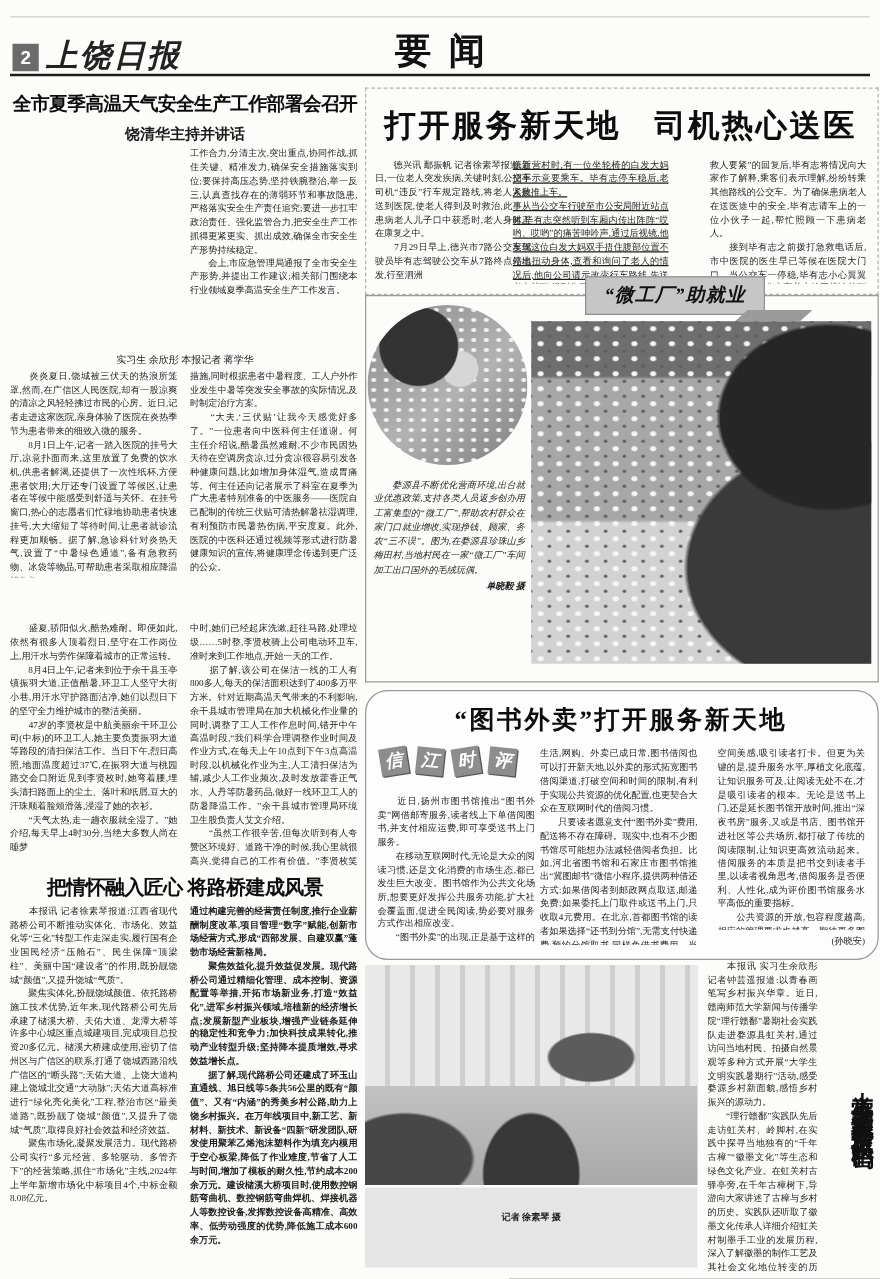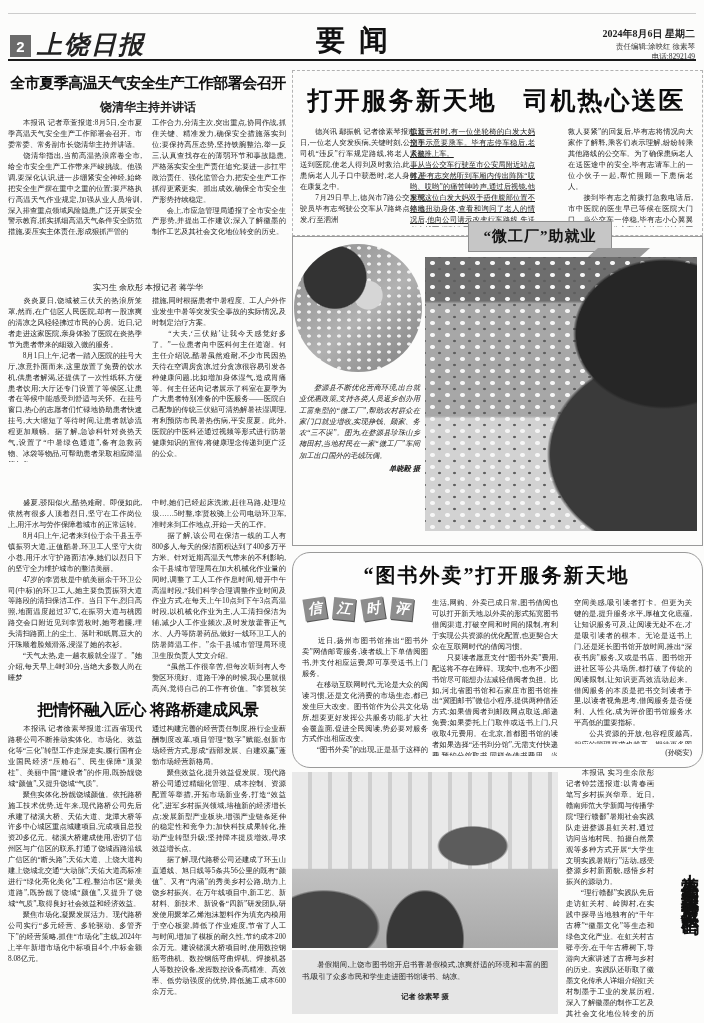--- a/index.html
+++ b/index.html
@@ -26,21 +26,21 @@
   
   .newscol{position:absolute;font-size:7.3px;line-height:1.5;text-align:justify;
            white-space:pre-line;overflow:hidden;color:#1e1e1e;}
   .byline{position:absolute;text-align:center;font-size:8px;color:#222;}
   
   .bus-box{position:absolute;left:292px;top:70px;width:409px;height:164px;border:1px dashed #b2b2b2;}
   .micro-box{position:absolute;left:292px;top:236px;width:409px;height:308px;border:1px solid #9a9a9a;}
   .review-box{position:absolute;left:292px;top:552px;width:409px;height:214px;border:1.5px solid #9a9a9a;border-radius:18px;background:#fdfdfd;}
   .tag-box{position:absolute;left:468px;top:221px;width:142px;height:29px;background:#c6c6c6;
            border:1px solid #8f8f8f;z-index:5;display:flex;align-items:center;justify-content:center;
-           font-size:15px;font-weight:bold;letter-spacing:1px;color:#111;}
+           font-size:15px;font-weight:bold;font-style:italic;letter-spacing:1px;color:#111;}
   .tag-box::after{content:"";position:absolute;right:-34px;bottom:-6px;width:52px;height:9px;
            background:#9b9b9b;transform:skewX(-48deg);z-index:-1;}
   
   .stamps{position:absolute;left:304px;top:598px;display:flex;gap:7px;}
   .stamp{width:22px;height:22px;background:#8d8d8d;color:#fff;font-weight:bold;font-style:italic;
          font-size:14px;display:flex;align-items:center;justify-content:center;transform:rotate(-9deg);
          box-shadow:1px 1px 0 #555;}
   .stamp:nth-child(even){transform:rotate(6deg);}
   
   .photo{position:absolute;overflow:hidden;}
@@ -85,53 +85,46 @@
 </style>
 </head>
 <body>
 
 <div id="page">
 
   <div class="top-line"></div>
   <div class="pageno">2</div>
   <div class="papername">上饶日报</div>
   <div class="section-title">要闻</div>
-  <div class="head-info">
-    <div class="date">2024年8月6日 星期二</div>
-    <div class="sub">责任编辑:涂映红 徐素琴</div>
-    <div class="sub">电话:8292149</div>
-  </div>
   <div class="head-rule"></div>
 
   <div class="hl hl-sans" style="left:8px;top:74px;width:280px;font-size:15px;letter-spacing:-0.5px;">全市夏季高温天气安全生产工作部署会召开</div>
   <div class="subhead" style="left:8px;top:99px;width:280px;font-size:12px;">饶清华主持并讲话</div>
-  <div class="newscol" style="left:8px;top:118px;width:134px;height:136px;">　　本报讯 记者章萱报道:8月5日,全市夏季高温天气安全生产工作部署会召开。市委常委、常务副市长饶清华主持并讲话。
-　　饶清华指出,当前高温热浪席卷全市,给全市安全生产工作带来严峻挑战。他强调,要深化认识,进一步绷紧安全神经,始终把安全生产摆在重中之重的位置;要严格执行高温天气作业规定,加强从业人员培训,深入排查重点领域风险隐患,广泛开展安全警示教育,抓实抓细高温天气条件安全防范措施,要压实主体责任,形成狠抓严管的</div>
   <div class="newscol" style="left:152px;top:118px;width:134px;height:136px;">工作合力,分清主次,突出重点,协同作战,抓住关键、精准发力,确保安全措施落实到位;要保持高压态势,坚持铁腕整治,举一反三,认真查找存在的薄弱环节和事故隐患,严格落实安全生产责任追究;要进一步扛牢政治责任、强化监管合力,把安全生产工作抓得更紧更实、抓出成效,确保全市安全生产形势持续稳定。
-　　会上,市应急管理局通报了全市安全生产形势,并提出工作建议;深入了解徽墨的制作工艺及其社会文化地位转变的历史。</div>
+　　会上,市应急管理局通报了全市安全生产形势,并提出工作建议;相关部门围绕本行业领域夏季高温安全生产工作发言。</div>
 
   <div class="byline" style="left:8px;top:282px;width:280px;">实习生 余欣彤 本报记者 蒋学华</div>
   <div class="newscol" style="left:8px;top:296px;width:134px;height:166px;">　　炎炎夏日,饶城被三伏天的热浪所笼罩,然而,在广信区人民医院,却有一股凉爽的清凉之风轻轻拂过市民的心房。近日,记者走进这家医院,亲身体验了医院在炎热季节为患者带来的细致入微的服务。
 　　8月1日上午,记者一踏入医院的挂号大厅,凉意扑面而来,这里放置了免费的饮水机,供患者解渴,还提供了一次性纸杯,方便患者饮用;大厅还专门设置了等候区,让患者在等候中能感受到舒适与关怀。在挂号窗口,热心的志愿者们忙碌地协助患者快速挂号,大大缩短了等待时间,让患者就诊流程更加顺畅。据了解,急诊科针对炎热天气,设置了“中暑绿色通道”,备有急救药物、冰袋等物品,可帮助患者采取相应降温等急救</div>
   <div class="newscol" style="left:152px;top:296px;width:134px;height:166px;">措施,同时根据患者中暑程度、工人户外作业发生中暑等突发安全事故的实际情况,及时制定治疗方案。
 　　“大夫,‘三伏贴’让我今天感觉好多了。”一位患者向中医科何主任道谢。何主任介绍说,酷暑虽然难耐,不少市民因热天待在空调房贪凉,过分贪凉很容易引发各种健康问题,比如增加身体湿气,造成胃痛等。何主任还向记者展示了科室在夏季为广大患者特别准备的中医服务——医院自己配制的传统三伏贴可清热解暑祛湿调理,有利预防市民暑热伤病,平安度夏。此外,医院的中医科还通过视频等形式进行防暑健康知识的宣传,将健康理念传递到更广泛的公众。</div>
 
   <div class="newscol" style="left:8px;top:498px;width:134px;height:198px;">　　盛夏,骄阳似火,酷热难耐。即便如此,依然有很多人顶着烈日,坚守在工作岗位上,用汗水与劳作保障着城市的正常运转。
 　　8月4日上午,记者来到位于余干县玉亭镇振羽大道,正值酷暑,环卫工人坚守大街小巷,用汗水守护路面洁净,她们以烈日下的坚守全力维护城市的整洁美丽。
 　　47岁的李贤枚是中航美丽余干环卫公司(中标)的环卫工人,她主要负责振羽大道等路段的清扫保洁工作。当日下午,烈日高照,地面温度超过37℃,在振羽大道与桃园路交会口附近见到李贤枚时,她弯着腰,埋头清扫路面上的尘土、落叶和纸屑,豆大的汗珠顺着脸颊滑落,浸湿了她的衣衫。
 　　“天气太热,走一趟衣服就全湿了。”她介绍,每天早上4时30分,当绝大多数人尚在睡梦</div>
   <div class="newscol" style="left:152px;top:498px;width:134px;height:198px;">中时,她们已经起床洗漱,赶往马路,处理垃圾……5时整,李贤枚骑上公司电动环卫车,准时来到工作地点,开始一天的工作。
 　　据了解,该公司在保洁一线的工人有800多人,每天的保洁面积达到了400多万平方米。针对近期高温天气带来的不利影响,余干县城市管理局在加大机械化作业量的同时,调整了工人工作作息时间,错开中午高温时段,“我们科学合理调整作业时间及作业方式,在每天上午10点到下午3点高温时段,以机械化作业为主,人工清扫保洁为辅,减少人工作业频次,及时发放藿香正气水、人丹等防暑药品,做好一线环卫工人的防暑降温工作。”余干县城市管理局环境卫生股负责人艾文介绍。
 　　“虽然工作很辛苦,但每次听到有人夸赞区环境好、道路干净的时候,我心里就很高兴,觉得自己的工作有价值。”李贤枚笑着说。　(韩国建)</div>
 
   <div class="hl hl-sans" style="left:8px;top:700px;width:280px;font-size:16px;letter-spacing:-0.5px;">把情怀融入匠心 将路桥建成风景</div>
   <div class="newscol" style="left:8px;top:724px;width:134px;height:294px;">　　本报讯 记者徐素琴报道:江西省现代路桥公司不断推动实体化、市场化、效益化等“三化”转型工作走深走实,履行国有企业国民经济“压舱石”、民生保障“顶梁柱”、美丽中国“建设者”的作用,既扮靓饶城“颜值”,又提升饶城“气质”。
 　　聚焦实体化,扮靓饶城颜值。依托路桥施工技术优势,近年来,现代路桥公司先后承建了槠溪大桥、天佑大道、龙潭大桥等许多中心城区重点城建项目,完成项目总投资20多亿元。槠溪大桥建成使用,密切了信州区与广信区的联系,打通了饶城西路沿线广信区的“断头路”;天佑大道、上饶大道构建上饶城北交通“大动脉”;天佑大道高标准进行“绿化亮化美化”工程,整治市区“最美道路”,既扮靓了饶城“颜值”,又提升了饶城“气质”,取得良好社会效益和经济效益。
 　　聚焦市场化,凝聚发展活力。现代路桥公司实行“多元经营、多轮驱动、多管齐下”的经营策略,抓住“市场化”主线,2024年上半年新增市场化中标项目4个,中标金额8.08亿元。</div>
-  <div class="newscol" style="left:152px;top:724px;width:134px;height:294px;">通过构建完善的经营责任制度,推行企业薪酬制度改革,项目管理“数字”赋能,创新市场经营方式,形成“西部发展、自建双赢”蓬勃市场经营新格局。
+  <div class="newscol" style="left:152px;top:724px;width:134px;height:294px;font-weight:bold;">通过构建完善的经营责任制度,推行企业薪酬制度改革,项目管理“数字”赋能,创新市场经营方式,形成“西部发展、自建双赢”蓬勃市场经营新格局。
 　　聚焦效益化,提升效益促发展。现代路桥公司通过精细化管理、成本控制、资源配置等举措,开拓市场新业务,打造“效益化”,进军乡村振兴领域,培植新的经济增长点;发展新型产业板块,增强产业链条延伸的稳定性和竞争力;加快科技成果转化,推动产业转型升级;坚持降本提质增效,寻求效益增长点。
 　　据了解,现代路桥公司还建成了环玉山直通线、旭日线等5条共56公里的既有“颜值”、又有“内涵”的秀美乡村公路,助力上饶乡村振兴。在万年线项目中,新工艺、新材料、新技术、新设备“四新”研发团队,研发使用聚苯乙烯泡沫塑料作为填充内模用于空心板梁,降低了作业难度,节省了人工与时间,增加了模板的耐久性,节约成本200余万元。建设槠溪大桥项目时,使用数控钢筋弯曲机、数控钢筋弯曲焊机、焊接机器人等数控设备,发挥数控设备高精准、高效率、低劳动强度的优势,降低施工成本600余万元。</div>
 
   <div class="bus-box"></div>
   <div class="hl hl-serif" style="left:292px;top:84px;width:409px;font-size:25px;letter-spacing:2px;">打开服务新天地　司机热心送医</div>
   <div class="newscol" style="left:300px;top:127px;width:125px;height:100px;">　　德兴讯 鄢振帆 记者徐素琴报道:近日,一位老人突发疾病,关键时刻,公交车司机“违反”行车规定路线,将老人紧急送到医院,使老人得到及时救治,此事从患病老人儿子口中获悉时,老人身体正在康复之中。
 　　7月29日早上,德兴市7路公交车驾驶员毕有志驾驶公交车从7路终点站出发,行至泗洲</div>
   <div class="newscol" style="left:410px;top:127px;width:125px;height:100px;text-decoration:underline;">镇新营村时,有一位坐轮椅的白发大妈招手示意要乘车。毕有志停车稳后,老人被推上车。
 　　当公交车行驶至市公安局附近站点时,毕有志突然听到车厢内传出阵阵“哎哟、哎哟”的痛苦呻吟声,通过后视镜,他发现这位白发大妈双手捂住腹部位置不停地扭动身体,查看和询问了老人的情况后,他向公司请示改变行车路线,先送老人就医,得到公司“先</div>
   <div class="newscol" style="left:568px;top:127px;width:125px;height:100px;">救人要紧”的回复后,毕有志将情况向大家作了解释,乘客们表示理解,纷纷转乘其他路线的公交车。为了确保患病老人在送医途中的安全,毕有志请车上的一位小伙子一起,帮忙照顾一下患病老人。
@@ -159,21 +152,20 @@
 　　“图书外卖”的出现,正是基于这样的现实考量。如果市民跑一趟图书馆,往返受时间制约,再赶上心仪书籍被借出,难免受挫。如今,人们习惯了线上</div>
   <div class="newscol" style="left:432px;top:598px;width:126px;height:158px;">生活,网购、外卖已成日常,图书借阅也可以打开新天地,以外卖的形式拓宽图书借阅渠道,打破空间和时间的限制,有利于实现公共资源的优化配置,也更契合大众在互联网时代的借阅习惯。
 　　只要读者愿意支付“图书外卖”费用,配送将不存在障碍。现实中,也有不少图书馆尽可能想办法减轻借阅者负担。比如,河北省图书馆和石家庄市图书馆推出“冀图邮书”微信小程序,提供两种借还方式:如果借阅者到邮政网点取送,邮递免费;如果委托上门取件或送书上门,只收取4元费用。在北京,首都图书馆的读者如果选择“还书到分馆”,无需支付快递费,预约分馆取书,同样免借书费用。当然,作为新的服务方式,书籍资源如何高效流通,技术支持怎样跟上,服务怎样进一步完善和细化等,仍需进一步探索。
 　　如今,不少图书馆都在拼颜值、拼创新,通过提升</div>
   <div class="newscol" style="left:574px;top:598px;width:118px;height:146px;">空间美感,吸引读者打卡。但更为关键的是,提升服务水平,厚植文化底蕴,让知识服务可及,让阅读无处不在,才是吸引读者的根本。无论是送书上门,还是延长图书馆开放时间,推出“深夜书房”服务,又或是书店、图书馆开进社区等公共场所,都打破了传统的阅读限制,让知识更高效流动起来。借阅服务的本质是把书交到读者手里,以读者视角思考,借阅服务是否便利、人性化,成为评价图书馆服务水平高低的重要指标。
 　　公共资源的开放,包容程度越高,相应的管理要求也越高。期待更多图书馆能够实现从“等待读者”到“走近读者”的转型,更好助力阅读成为日常生活的一部分。也希望更多公共服务单位以社会需求为导向,创新思维,与时俱进,不断丰富公共服务的供给方式,让发展成果惠及更多人。</div>
   <div class="review-author">(孙晓安)</div>
 
   <div class="photo photo-library"></div>
   <div class="lib-caption-box">
-    <div class="lib-caption">　　暑假期间,上饶市图书馆开启书香暑假模式,凉爽舒适的环境和丰富的图书,吸引了众多市民和学生走进图书馆读书、纳凉。</div>
     <div class="lib-credit">记者 徐素琴 摄</div>
   </div>
 
   <div class="newscol" style="left:566px;top:768px;width:88px;height:252px;">　　本报讯 实习生余欣彤 记者钟芸遥报道:以青春画笔写乡村振兴华章。近日,赣南师范大学新闻与传播学院“理行赣鄱”暑期社会实践队走进婺源县虹关村,通过访问当地村民、拍摄自然景观等多种方式开展“大学生文明实践暑期行”活动,感受婺源乡村新面貌,感悟乡村振兴的源动力。
 　　“理行赣鄱”实践队先后走访虹关村、岭脚村,在实践中探寻当地独有的“千年古樟”“徽墨文化”等生态和绿色文化产业。在虹关村古驿亭旁,在千年古樟树下,导游向大家讲述了古樟与乡村的历史。实践队还听取了徽墨文化传承人详细介绍虹关村制墨手工业的发展历程,深入了解徽墨的制作工艺及其社会文化地位转变的历史,切身感受虹关村制墨业兴旺的“密码”。
 　　盛夏时节,沃野良田生机勃勃,村庄环境洁净优美,古樟树下其乐融融——行走在婺源的乡村田野,这样的场景比比皆是。近年来,虹关村紧紧围绕乡村振兴战略总要求,坚持生态优先、绿色发展的理念,保护好这片绿水青山,不断加强基础设施建设,提升旅游服务质量,吸引了更多游客前来观光旅游。
 　　用脚步丈量梦想,大学生社会实践活动深入乡村田野,青年学生们在实践中学真知、增见识、长本领。实践队成员表示:“生态优先、绿色发展的理念在这里生根发芽,徽墨文化由此传播,虹关村定会一步步走向更加美好的未来。我们将以此次实践为契机,继续探索与学习,将所学知识和价值转化为推动乡村振兴的实际行动,为乡村的繁荣与发展贡献青春力量。”</div>
   <div class="vertical-title">大学生暑期实践探寻乡村振兴『密码』</div>
 
 </div>

